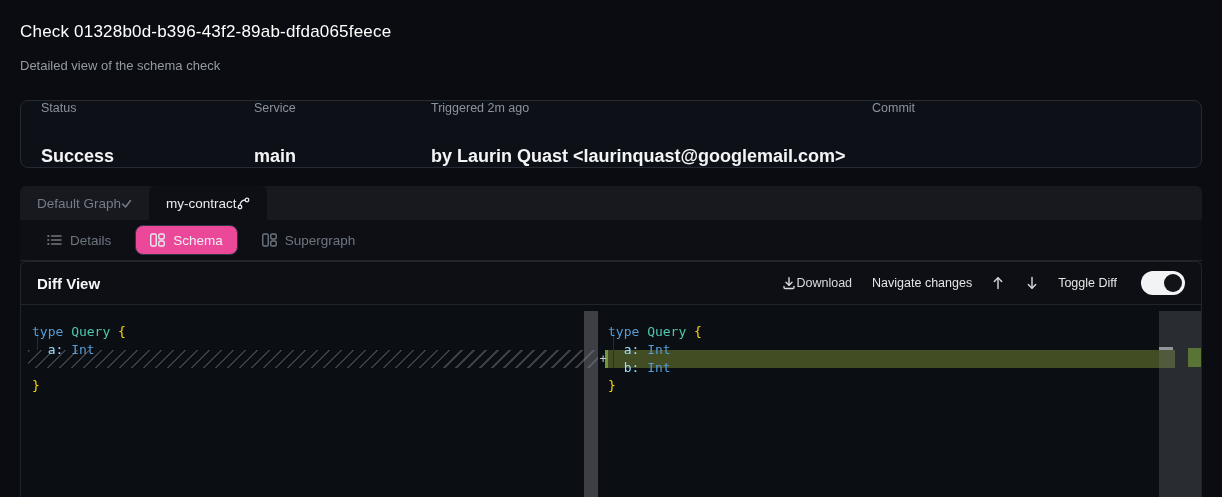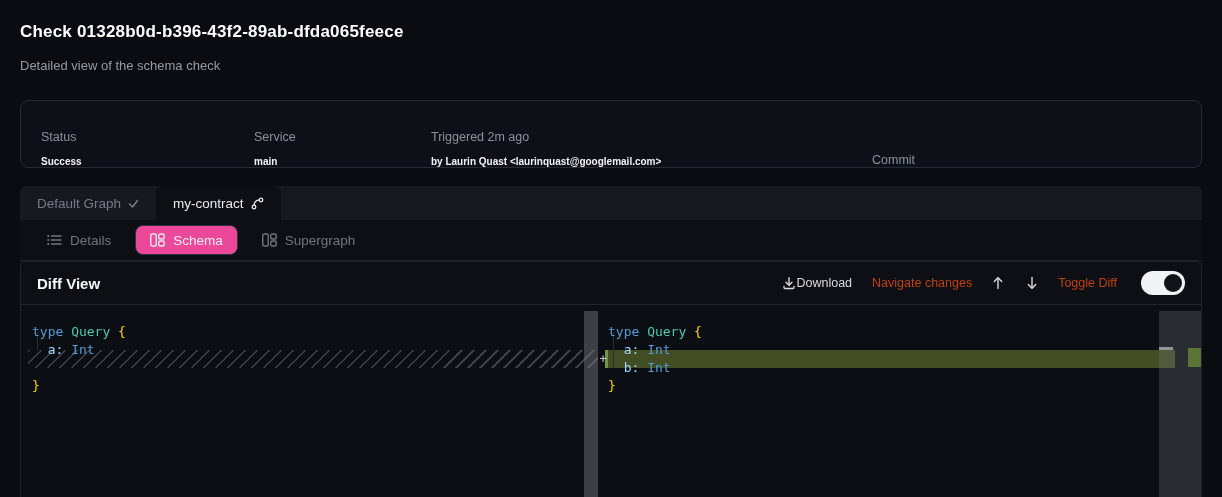--- a/index.html
+++ b/index.html
@@ -26,41 +26,41 @@
   *{box-sizing:border-box;margin:0;padding:0}
   html,body{width:1222px;height:497px;overflow:hidden}
   body{
     background:var(--bg);
     font-family:"Liberation Sans", sans-serif;
     color:var(--txt);
   }
   .page{padding:0 20px;width:1222px}
 
   
-  .page-title{margin-top:22px;font-size:17px;font-weight:700;letter-spacing:.2px;color:#fff}
+  .page-title{margin-top:22px;font-size:17px;font-weight:400;letter-spacing:.2px;color:#fff}
   .page-subtitle{margin-top:16px;font-size:13px;color:var(--muted)}
 
   
   .meta-card{
     margin-top:27px;height:68px;border:1px solid var(--border);
     border-radius:8px;background:var(--card-bg);
     display:flex;align-items:stretch;padding:0 20px;
   }
-  .meta-col{display:flex;flex-direction:column;justify-content:flex-end;gap:12px}
+  .meta-col{display:flex;flex-direction:column;justify-content:space-between;gap:12px}
   .meta-col.c1{width:213px}.meta-col.c2{width:177px}.meta-col.c3{width:441px}.meta-col.c4{flex:1}
   .meta-label{font-size:12.5px;color:var(--label)}
-  .meta-value{font-size:10px;font-weight:700;color:#f2f4f6}
+  .meta-value{font-size:18px;font-weight:700;color:#f2f4f6}
 
   
   .tabstrip{
     margin-top:18px;height:34px;background:var(--strip-bg);
     border-radius:6px 6px 0 0;display:flex;align-items:stretch;
   }
   .gtab{
-    display:flex;align-items:center;gap:7px;padding:0 17px;
+    display:flex;align-items:center;gap:0;padding:0 17px;
     font-size:13.5px;color:var(--tab-muted);cursor:pointer;white-space:nowrap;
   }
   .gtab .ticon{display:flex;align-items:center;color:inherit}
   .gtab.active{
     background:var(--panel-bg);color:#e9ebee;font-weight:500;
     border-radius:6px 6px 0 0;
   }
 
   
   .lower{background:var(--panel-bg)}
@@ -85,21 +85,21 @@
   .diff-header{
     height:43px;display:flex;align-items:center;justify-content:space-between;
     padding:0 16px;border-bottom:1px solid var(--panel-border);
   }
   .diff-title{font-size:15px;font-weight:700;color:#f4f6f8}
   .toolbar{display:flex;align-items:center;gap:18px}
   .tool-btn{
     display:flex;align-items:center;gap:0;background:none;border:none;
     color:#d8dbde;font-family:inherit;font-size:12.5px;cursor:pointer;padding:2px;
   }
-  .tool-label{font-size:12.5px;color:#c2410c}
+  .tool-label{font-size:12.5px;color:#e5e5e5}
   .arrow-btn{background:none;border:none;color:#d8dbde;cursor:pointer;display:flex;align-items:center;padding:2px}
   .toggle-group{display:flex;align-items:center;gap:24px}
   .switch{
     width:44px;height:24px;border-radius:12px;background:#f2f3f5;
     position:relative;border:none;cursor:pointer;
   }
   .switch.on::after{
     content:"";position:absolute;right:3px;top:3px;width:18px;height:18px;
     border-radius:50%;background:#111318;
   }

